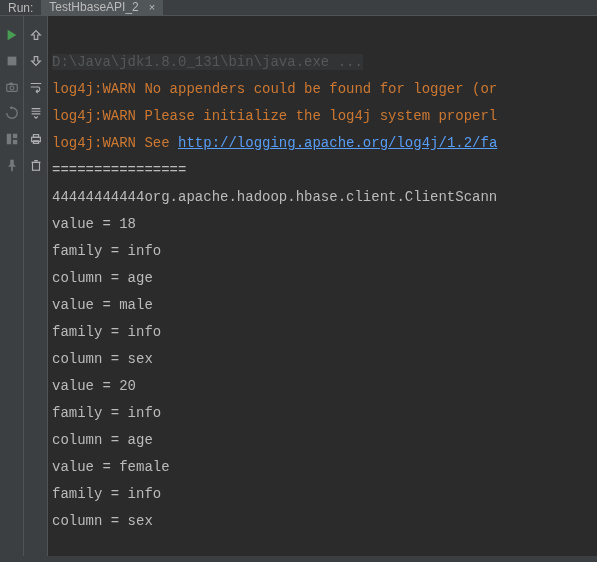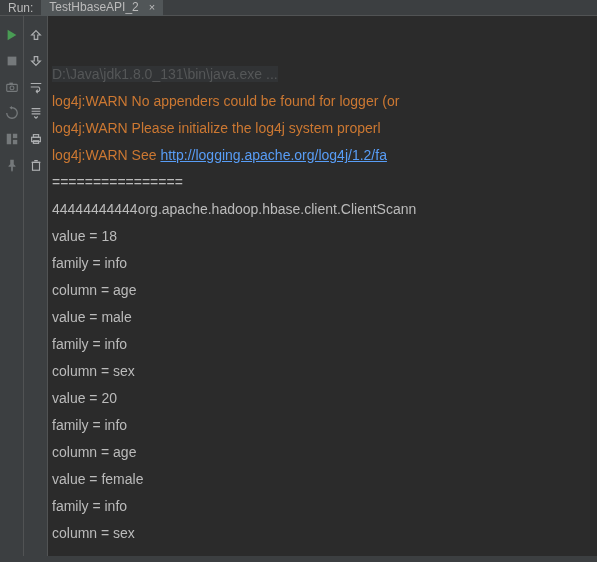--- a/index.html
+++ b/index.html
@@ -63,22 +63,22 @@
     margin: 5px 0;
     display: flex;
     align-items: center;
     justify-content: center;
     cursor: pointer;
   }
   .gicon svg { width: 14px; height: 14px; }
   .console {
     flex: 1;
     background: #2b2b2b;
-    padding: 18px 4px;
-    font-family: Liberation Sans, sans-serif;
+    padding: 6px 4px;
+    font-family: Liberation Mono, monospace;
     font-size: 14px;
     line-height: 27px;
     white-space: pre;
     overflow: hidden;
     color: #bbbbbb;
   }
   .cmd {
     color: #555758;
     background: #313335;
   }

